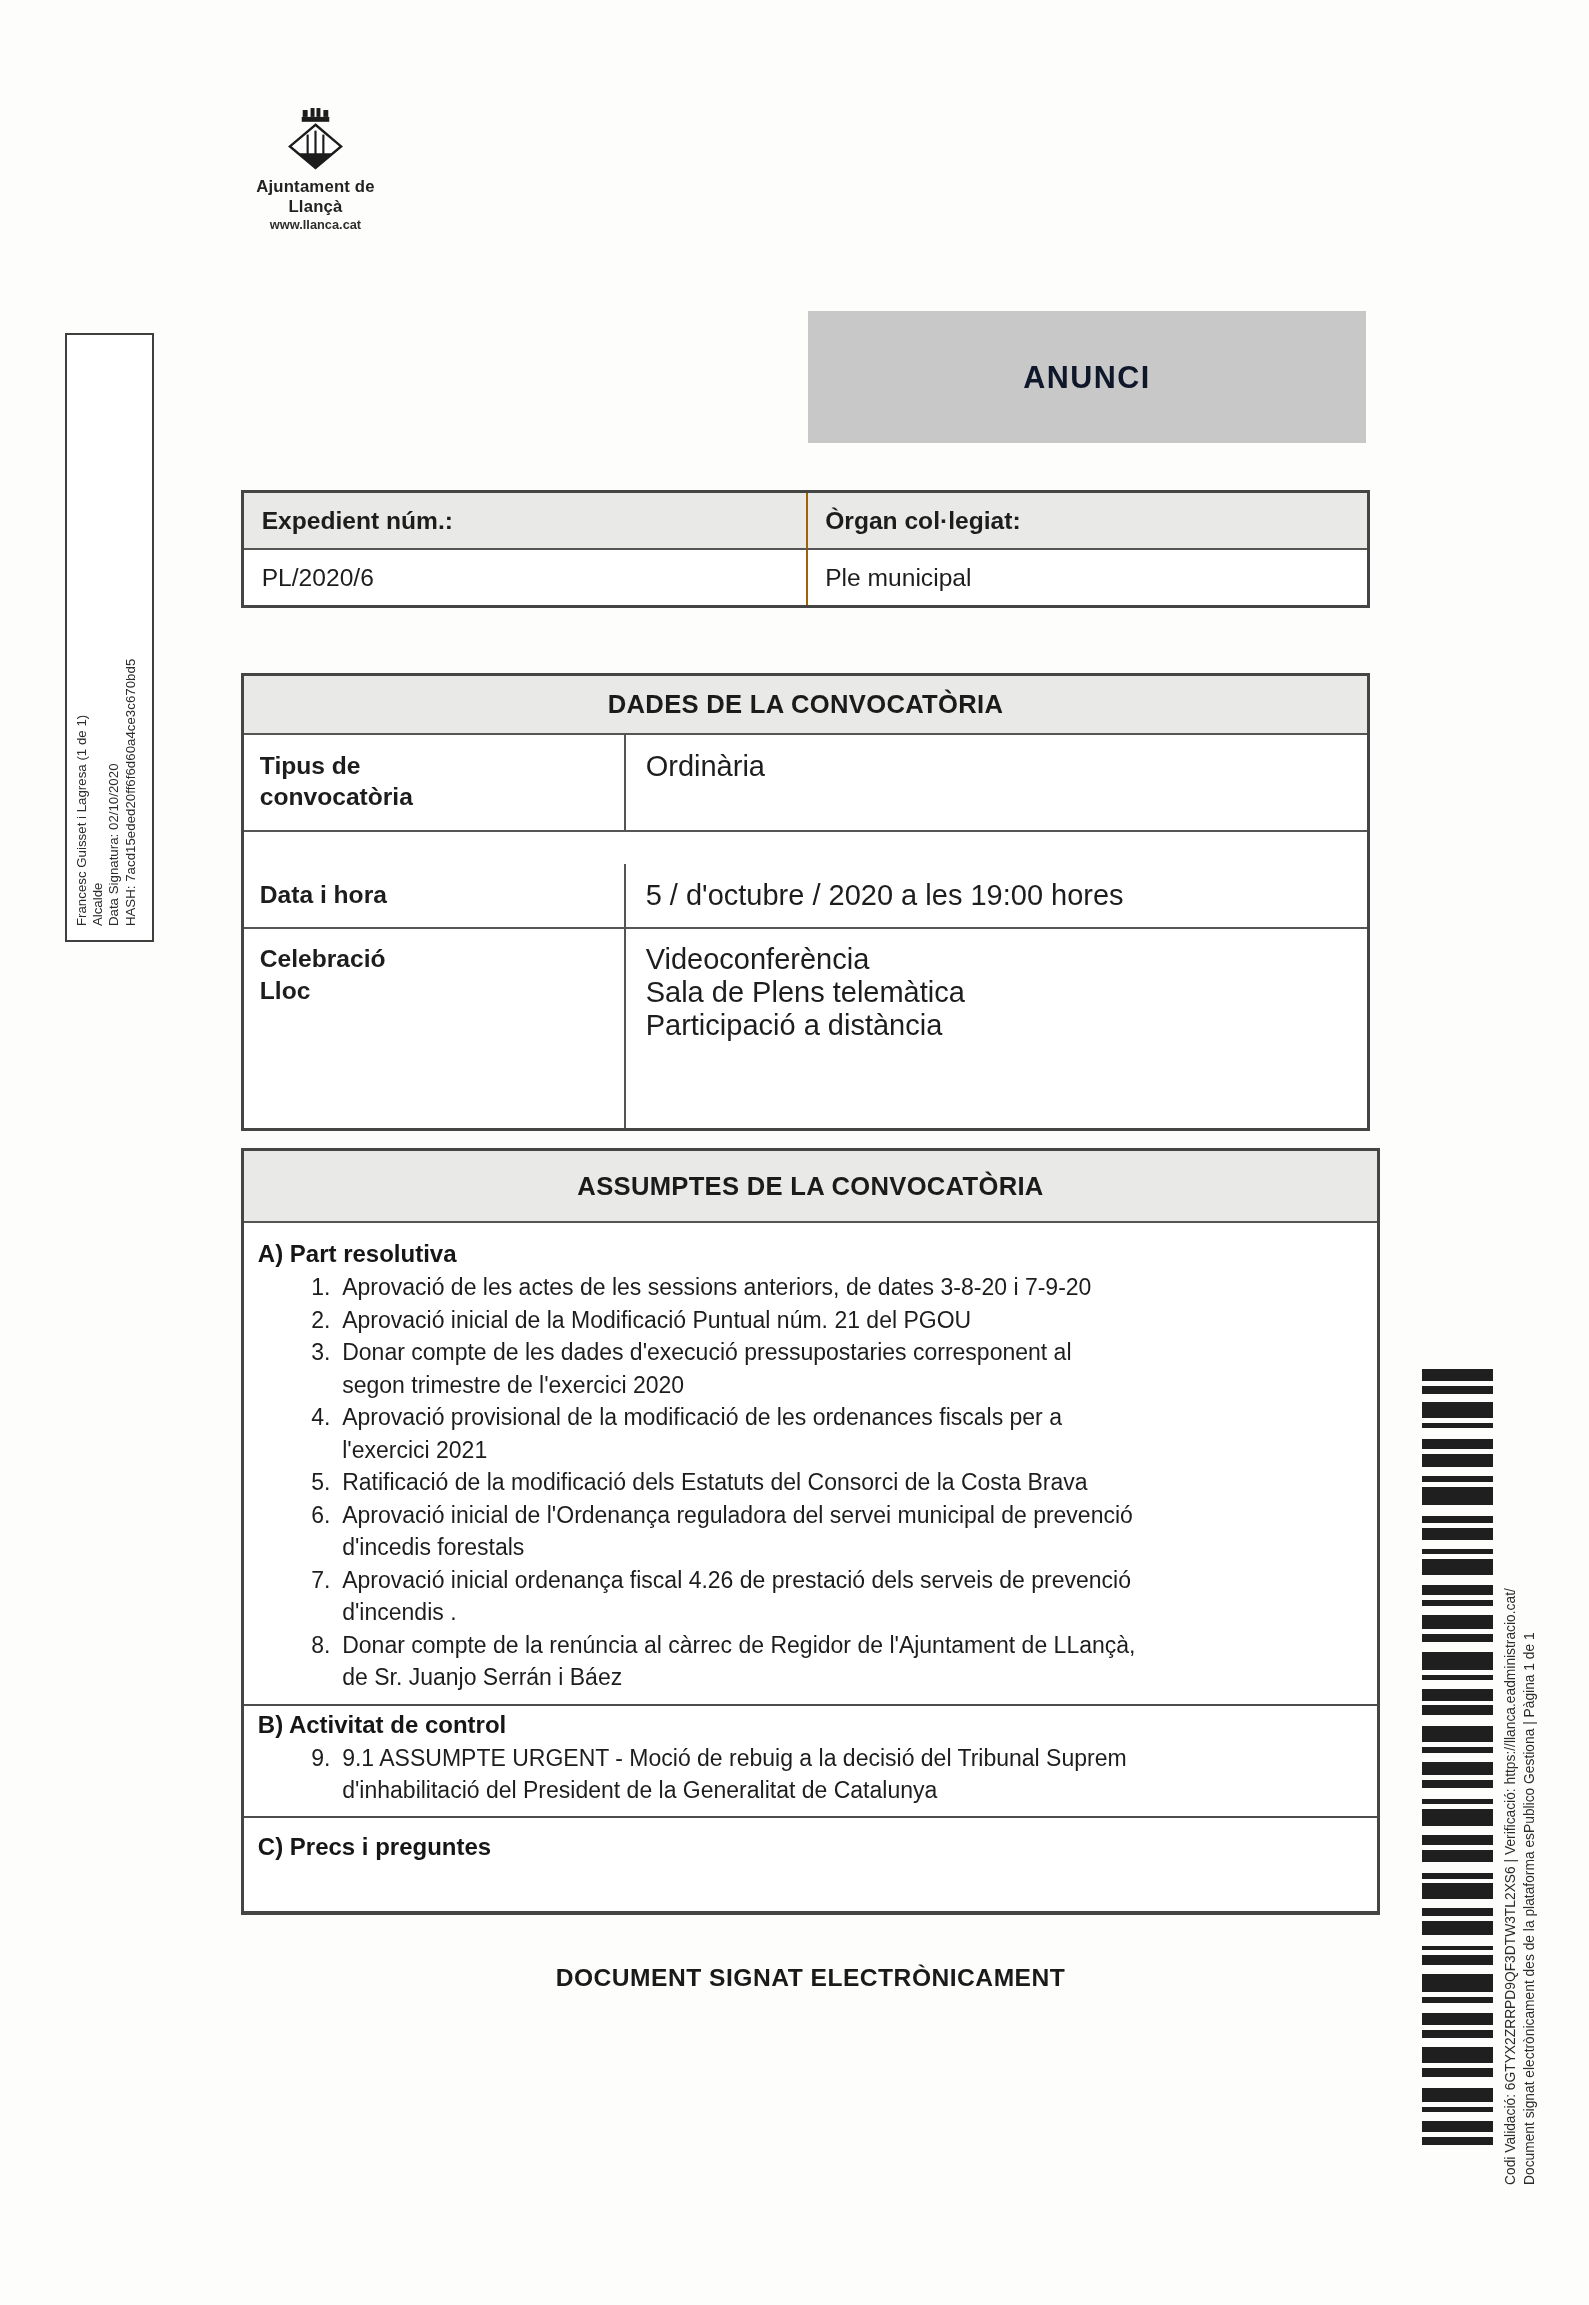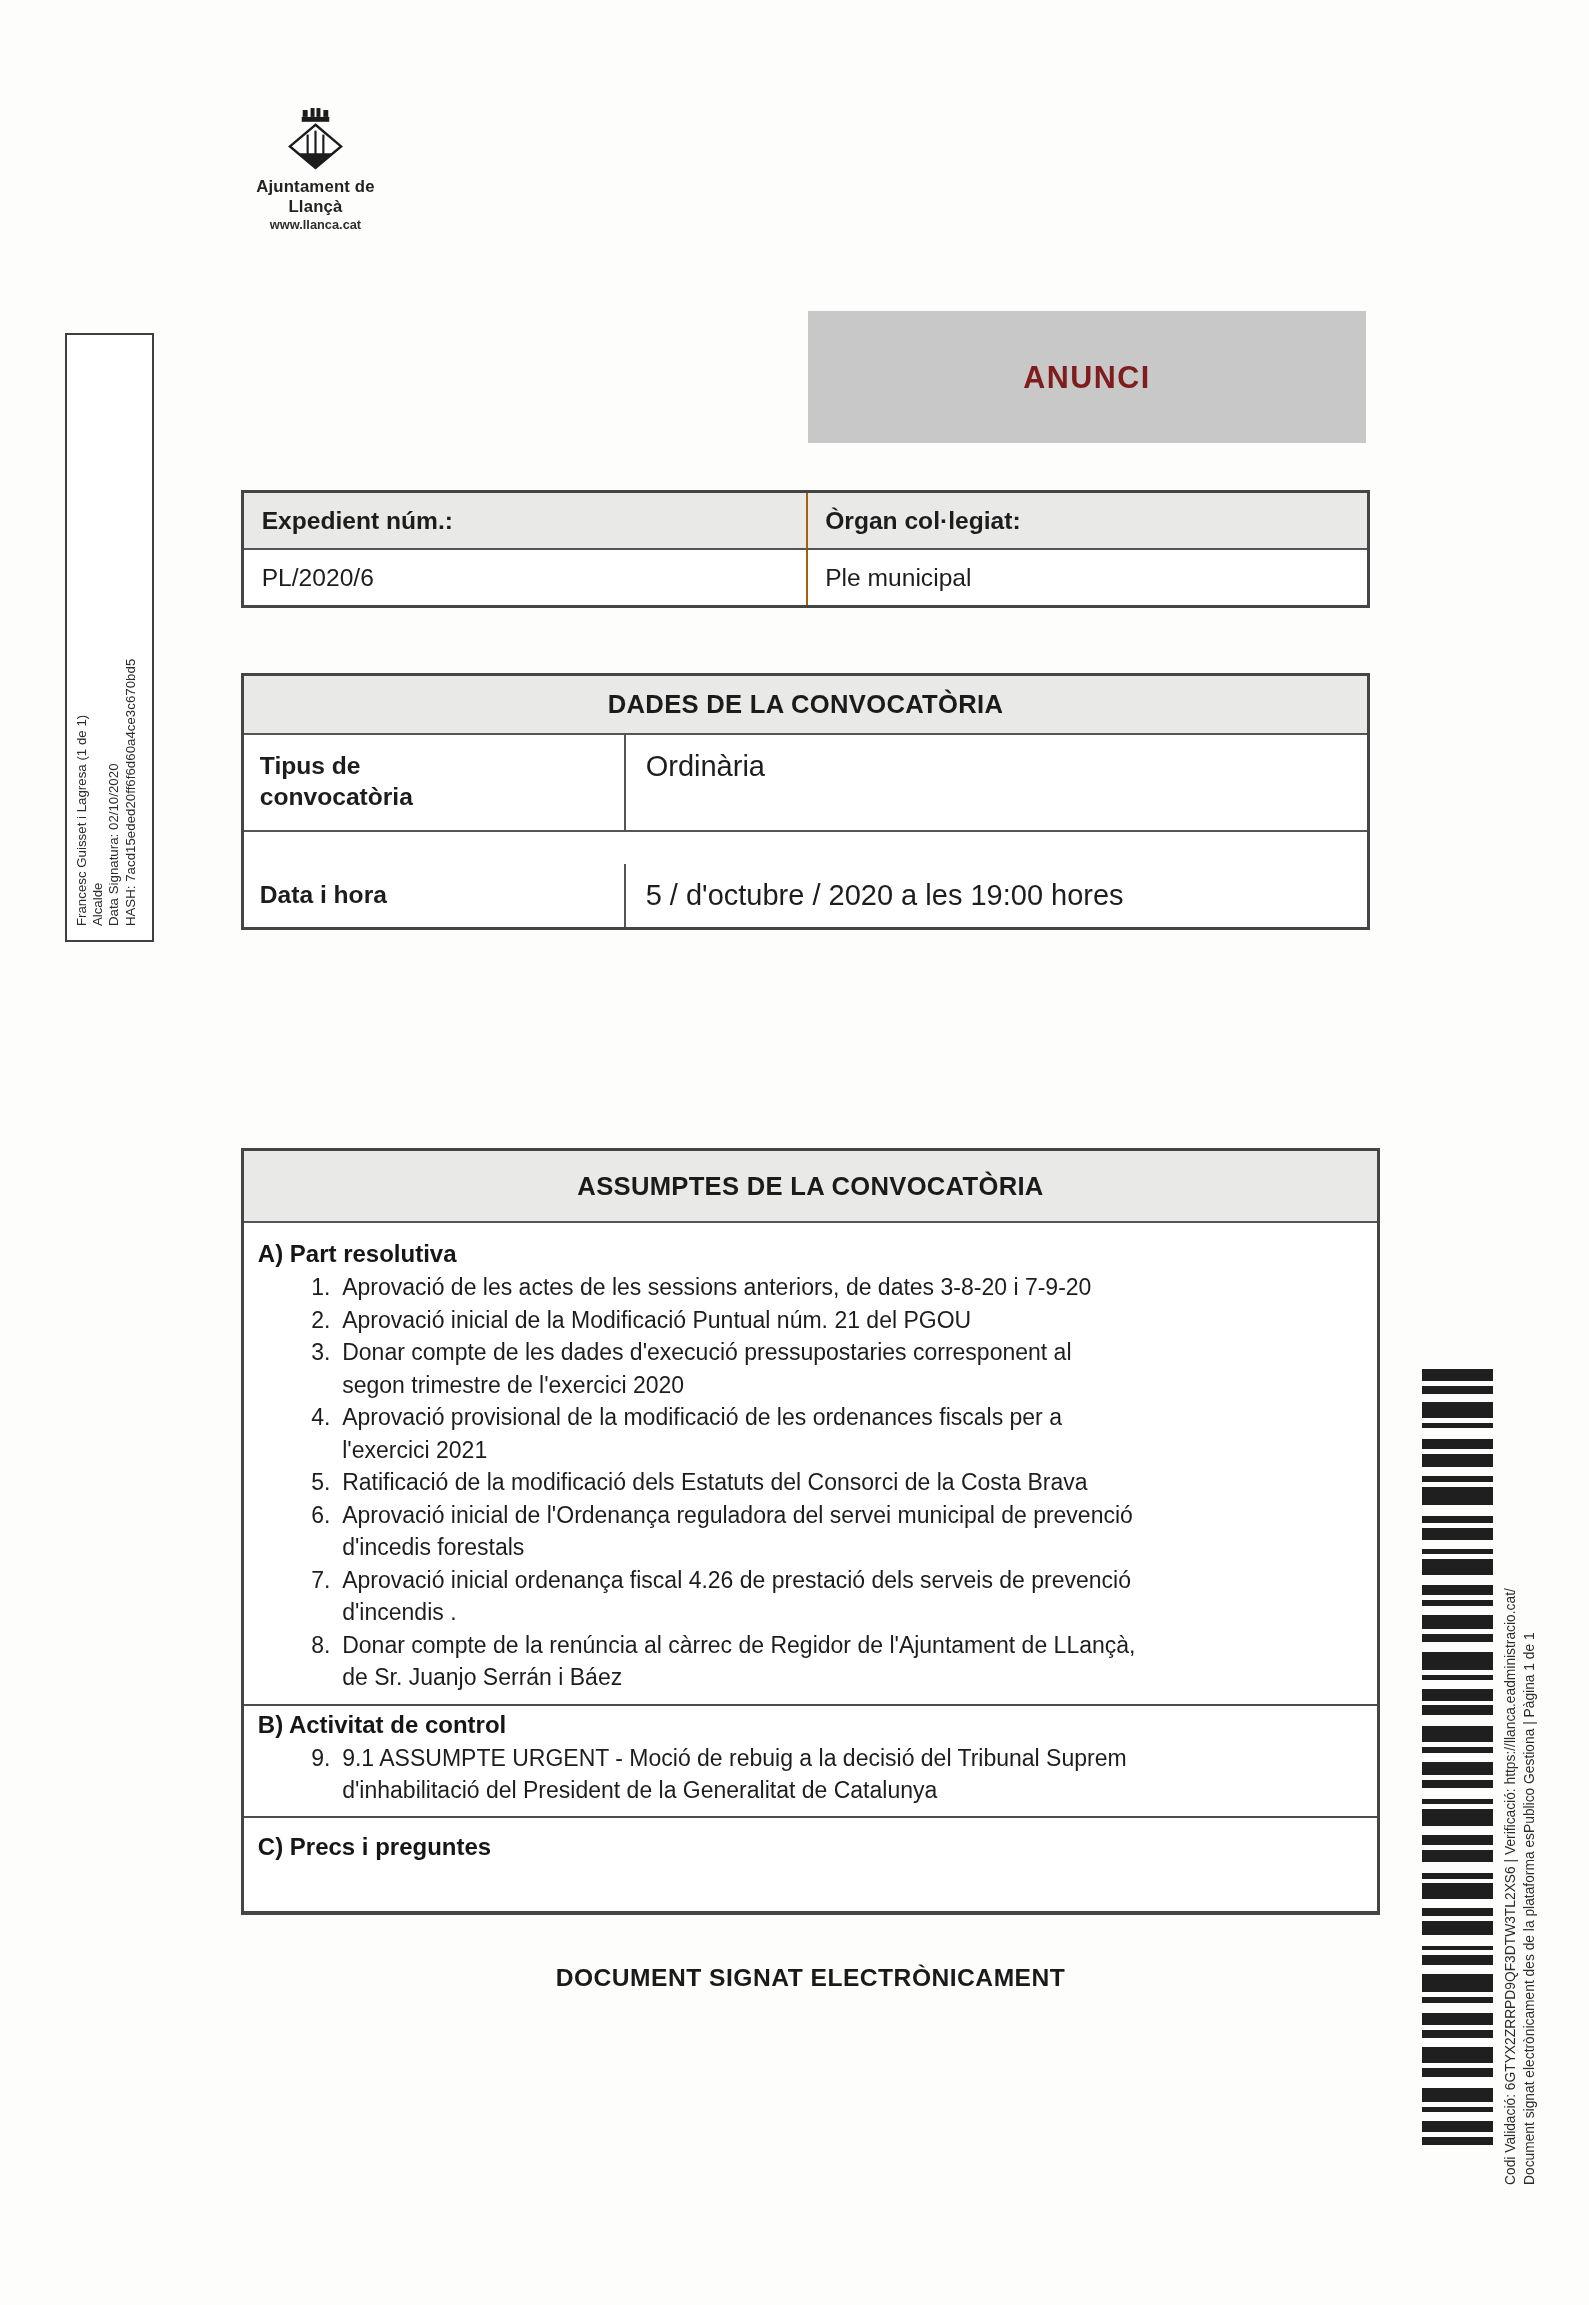--- a/index.html
+++ b/index.html
@@ -20,21 +20,21 @@
   .sig-box { position:absolute; left:65px; top:333px; width:85px; height:605px;
              border:2px solid #3f3f3f; background:#fff; }
   .sig-rot { position:absolute; left:0; top:0; width:601px; height:81px;
              transform-origin:0 0; transform:rotate(-90deg) translateX(-601px);
              box-sizing:border-box; padding:6.9px 3.9px 0 9.9px; }
   .sig-line { font-size:13.3px; line-height:16.3px; white-space:nowrap; color:#2c2c2c; }
 
   
   .banner { position:absolute; left:808px; top:311px; width:558px; height:132px;
             background:#c7c8c7; display:flex; align-items:center; justify-content:center;
-            font-size:30.5px; font-weight:bold; letter-spacing:1.5px; color:#7f1d1d; }
+            font-size:30.5px; font-weight:bold; letter-spacing:1.5px; color:#0f172a; }
 
   
   .doc-table { position:absolute; background:#fff; border:3px solid #454545; border-top-width:3.9px; box-sizing:border-box; }
   .tbl-title { background:#e9e9e8; text-align:center; font-weight:bold; font-size:25.6px;
                letter-spacing:0.3px; border-bottom:2px solid #555; color:#1b1b1b; }
 
   
   .table1 { left:241px; top:490px; width:1129px; }
   .t1-grid { display:grid; grid-template-columns:1fr 1fr; }
   .t1-cell { padding:12.8px 17.7px; font-size:24.6px; line-height:29.6px; }
@@ -125,20 +125,27 @@
     <div class="tbl-title t2-title">DADES DE LA CONVOCATÒRIA</div>
     <div class="t2-row t2-r1">
       <div class="t2-label">Tipus de
 convocatòria</div>
       <div class="t2-value">Ordinària</div>
     </div>
     <div class="t2-row t2-r2">
       <div class="t2-label">Data i hora</div>
       <div class="t2-value">5 / d'octubre / 2020 a les 19:00 hores</div>
     </div>
+    <div class="t2-row t2-r3">
+      <div class="t2-label">Celebració
+Lloc</div>
+      <div class="t2-value">Videoconferència
+Sala de Plens telemàtica
+Participació a distància</div>
+    </div>
   </div>
 
   <div class="doc-table table3">
     <div class="tbl-title t3-title">ASSUMPTES DE LA CONVOCATÒRIA</div>
     <div class="t3-body">
       <div class="t3-heading">A) Part resolutiva</div>
       <div class="agenda">
           <div class="agenda-item">
           <span class="item-num">1.</span>
           <span class="item-text">Aprovació de les actes de les sessions anteriors, de dates 3-8-20 i 7-9-20</span>

